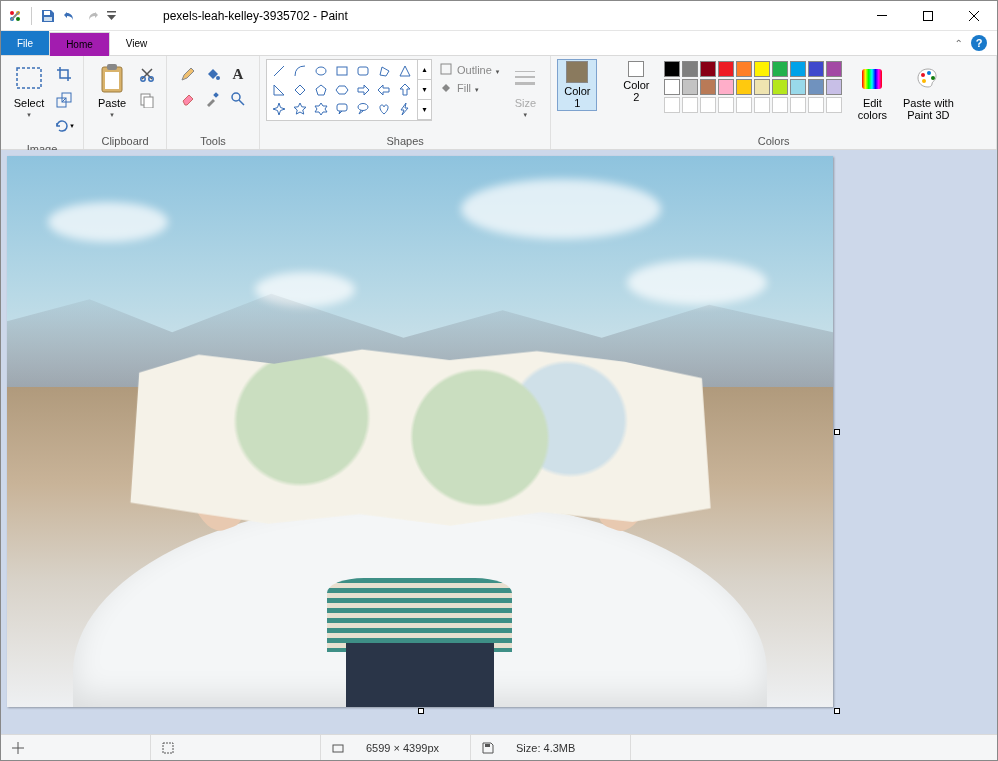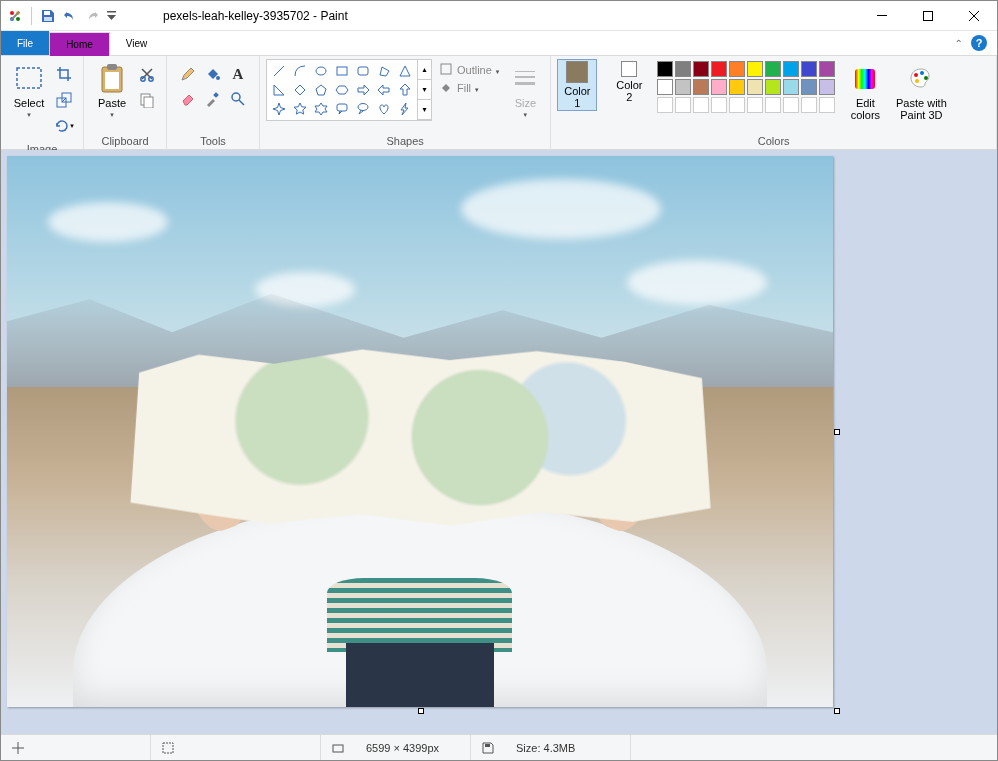--- a/index.html
+++ b/index.html
@@ -41,21 +41,21 @@
 
 
 .shapes-gallery { display: grid; grid-template-columns: repeat(7, 20px); grid-auto-rows: 18px; gap: 1px; padding: 2px; border: 1px solid #ccc; background: #fff; }
 .shape { display: flex; align-items: center; justify-content: center; cursor: pointer; color: #3a6fb7; }
 .shapes-scroll { width: 14px; display: flex; flex-direction: column; border: 1px solid #ccc; border-left: none; background: #fff; }
 .shapes-scroll div { flex: 1; display: flex; align-items: center; justify-content: center; font-size: 8px; border-bottom: 1px solid #ccc; cursor: pointer; }
 .shapes-options { display: flex; flex-direction: column; gap: 2px; padding: 2px 4px; font-size: 11px; }
 .shape-opt { display: flex; align-items: flex-end; gap: 4px; padding: 1px 3px; cursor: pointer; color: #888; }
 
 
-.color-swatches { display: flex; gap: 12px; }
+.color-swatches { display: flex; gap: 19px; }
 .color-big { width: 40px; display: flex; flex-direction: column; align-items: center; gap: 2px; padding-top: 2px; cursor: pointer; }
 .color-big .sw { width: 22px; height: 22px; border: 1px solid #888; }
 .color-big.selected { border: 1px solid #7da2ce; background: #cde6f7; padding: 1px; }
 .palette { display: grid; grid-template-columns: repeat(10, 16px); grid-auto-rows: 16px; gap: 2px; padding: 2px; }
 .pc { border: 1px solid #888; cursor: pointer; }
 .pc.empty { border: 1px solid #ccc; background: #fff; }
 
 
 .canvas-area { flex: 1; background: #cdd8ea; position: relative; overflow: auto; }
 .canvas { position: absolute; left: 6px; top: 6px; width: 826px; height: 551px; background: linear-gradient(180deg, #a5cde2 0%, #b6d6e4 28%, #c8b59a 62%, #f0f2f4 100%); box-shadow: 1px 1px 2px rgba(0,0,0,.3); }

